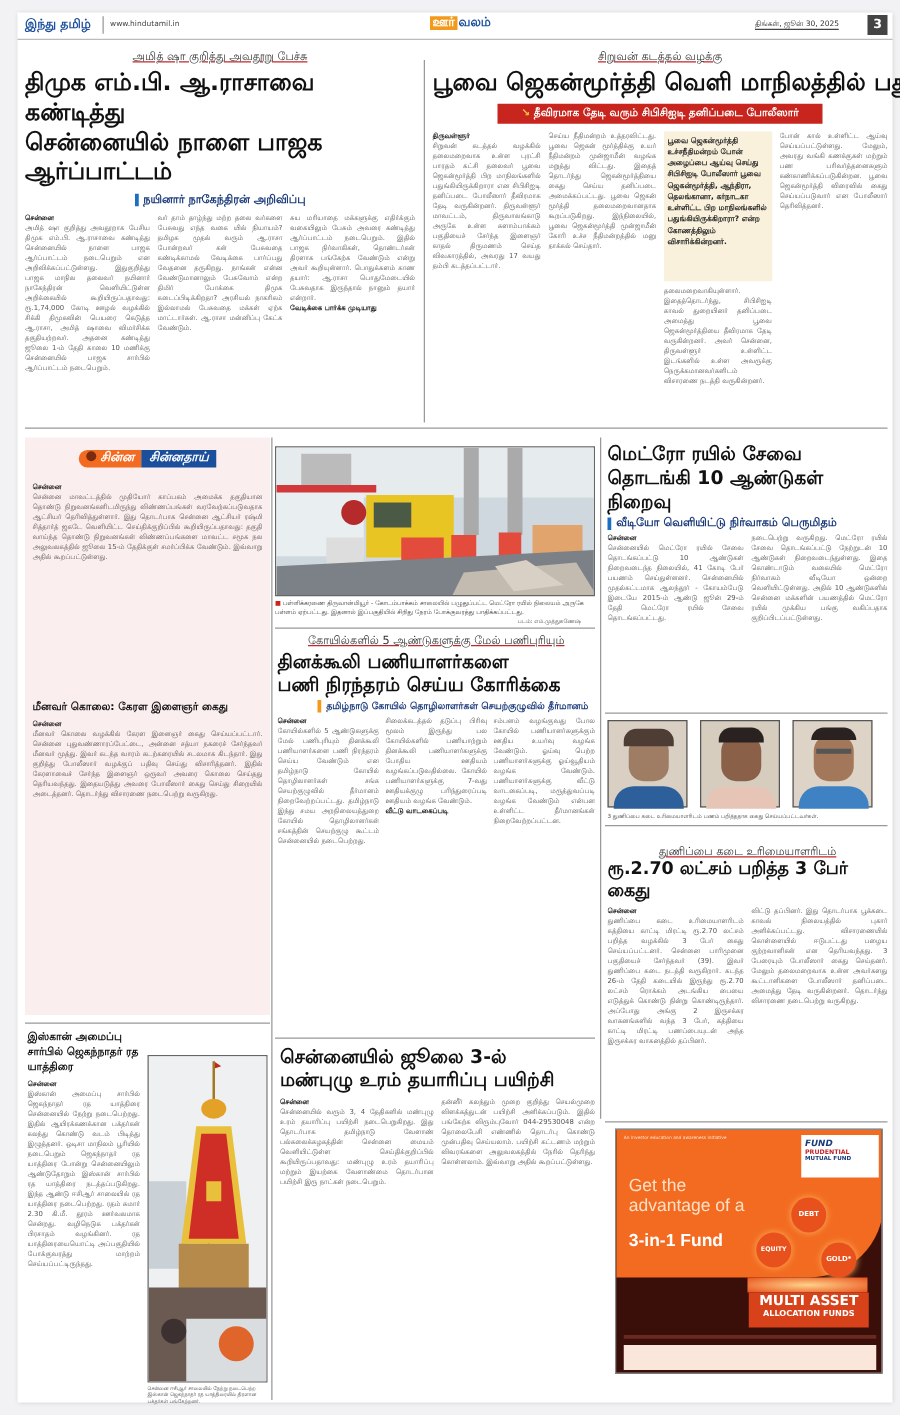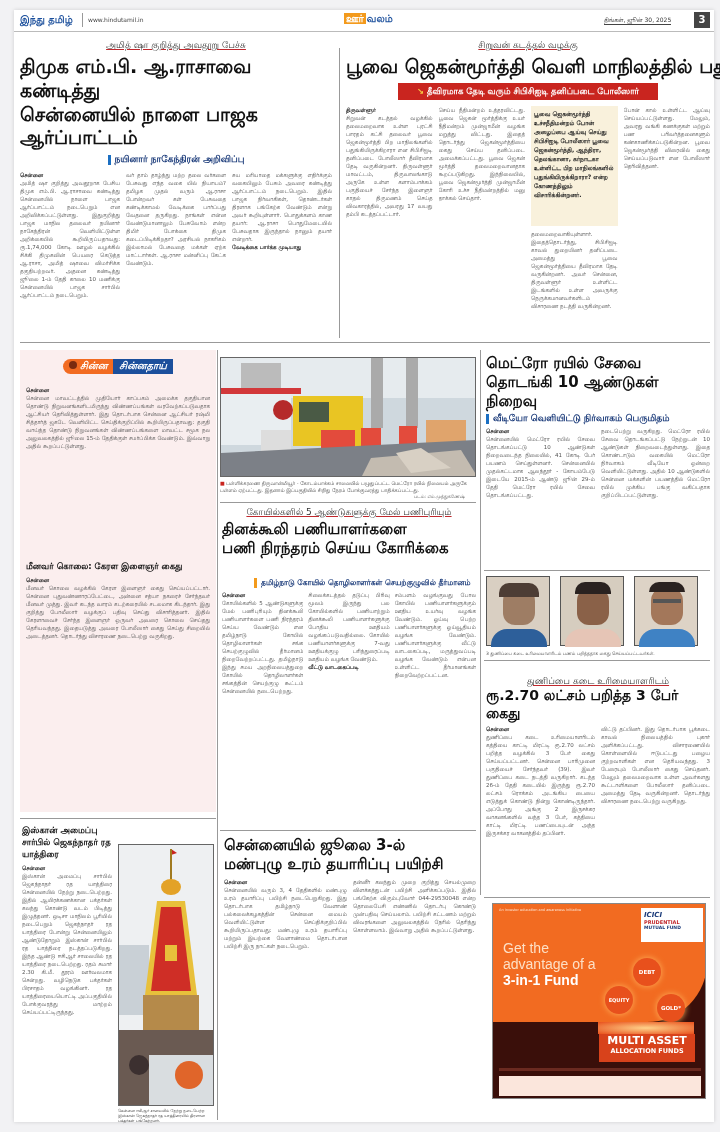--- a/index.html
+++ b/index.html
@@ -120,21 +120,21 @@
     <div style="display:flex; gap:6px; margin-top:3px;">
       <div class="body" style="flex:1; height:150px; overflow:hidden;"><span class="dl">சென்னை</span><br><span>சென்னையில் மெட்ரோ ரயில் சேவை தொடங்கப்பட்டு 10 ஆண்டுகள் நிறைவடைந்த நிலையில், 41 கோடி பேர் பயணம் செய்துள்ளனர். சென்னையில் முதல்கட்டமாக ஆலந்தூர் - கோயம்பேடு இடையே 2015-ம் ஆண்டு ஜூன் 29-ம் தேதி மெட்ரோ ரயில் சேவை தொடங்கப்பட்டது.</span></div>
       <div class="body" style="flex:1; height:150px; overflow:hidden;"><span>நடைபெற்று வருகிறது. மெட்ரோ ரயில் சேவை தொடங்கப்பட்டு நேற்றுடன் 10 ஆண்டுகள் நிறைவடைந்துள்ளது. இதை கொண்டாடும் வகையில் மெட்ரோ நிர்வாகம் வீடியோ ஒன்றை வெளியிட்டுள்ளது. அதில் 10 ஆண்டுகளில் சென்னை மக்களின் பயணத்தில் மெட்ரோ ரயில் முக்கிய பங்கு வகிப்பதாக குறிப்பிடப்பட்டுள்ளது.</span></div>
     </div>
   </div>
 
   <div class="col" style="left:208px; top:497px; width:254px;">
     <div class="kicker">கோயில்களில் 5 ஆண்டுகளுக்கு மேல் பணிபுரியும்</div>
     <div class="hl" style="font-size:15px; margin-top:2px;">தினக்கூலி பணியாளர்களை</div>
     <div class="hl" style="font-size:15px;">பணி நிரந்தரம் செய்ய கோரிக்கை</div>
-    <div class="sub" style="font-size:7.5px; margin-top:20px; white-space:nowrap;padding-left:32px;"><span class="bar" style="background:#f39a1c;"></span><span>தமிழ்நாடு கோயில் தொழிலாளர்கள் செயற்குழுவில் தீர்மானம்</span></div>
+    <div class="sub" style="font-size:7.5px; margin-top:2px; white-space:nowrap;padding-left:32px;"><span class="bar" style="background:#f39a1c;"></span><span>தமிழ்நாடு கோயில் தொழிலாளர்கள் செயற்குழுவில் தீர்மானம்</span></div>
     <div style="display:flex; gap:5px; margin-top:3px;">
       <div class="body" style="flex:1; height:222px; overflow:hidden;"><span class="dl">சென்னை</span><br><span>கோயில்களில் 5 ஆண்டுகளுக்கு மேல் பணிபுரியும் தினக்கூலி பணியாளர்களை பணி நிரந்தரம் செய்ய வேண்டும் என தமிழ்நாடு கோயில் தொழிலாளர்கள் சங்க செயற்குழுவில் தீர்மானம் நிறைவேற்றப்பட்டது. தமிழ்நாடு இந்து சமய அறநிலையத்துறை கோயில் தொழிலாளர்கள் சங்கத்தின் செயற்குழு கூட்டம் சென்னையில் நடைபெற்றது.</span></div>
       <div class="body" style="flex:1; height:222px; overflow:hidden;"><span>சிலைக்கடத்தல் தடுப்பு பிரிவு மூலம் இருந்து பல கோயில்களில் பணியாற்றும் தினக்கூலி பணியாளர்களுக்கு போதிய ஊதியம் வழங்கப்படுவதில்லை. கோயில் பணியாளர்களுக்கு 7-வது ஊதியக்குழு பரிந்துரைப்படி ஊதியம் வழங்க வேண்டும்.</span><br><b style="color:#222;">வீட்டு வாடகைப்படி</b></div>
       <div class="body" style="flex:1; height:222px; overflow:hidden;"><span>சம்பளம் வழங்குவது போல கோயில் பணியாளர்களுக்கும் ஊதிய உயர்வு வழங்க வேண்டும். ஓய்வு பெற்ற பணியாளர்களுக்கு ஓய்வூதியம் வழங்க வேண்டும். பணியாளர்களுக்கு வீட்டு வாடகைப்படி, மருத்துவப்படி வழங்க வேண்டும் என்பன உள்ளிட்ட தீர்மானங்கள் நிறைவேற்றப்பட்டன.</span></div>
     </div>
   </div>
 
   <div class="hrule" style="left:470px; top:560px; width:226px;"></div>
 
   <div class="col" style="left:472px; top:566px; width:224px; display:flex; gap:10px;">
@@ -203,28 +203,28 @@
       <div class="body" style="flex:1; height:240px; overflow:hidden;"><span>தன்னீர் கலந்தும் முறை குறித்து செயல்முறை விளக்கத்துடன் பயிற்சி அளிக்கப்படும். இதில் பங்கேற்க விரும்புவோர் 044-29530048 என்ற தொலைபேசி எண்ணில் தொடர்பு கொண்டு முன்பதிவு செய்யலாம். பயிற்சி கட்டணம் மற்றும் விவரங்களை அலுவலகத்தில் நேரில் தெரிந்து கொள்ளலாம். இவ்வாறு அதில் கூறப்பட்டுள்ளது.</span></div>
     </div>
   </div>
 
   <div class="hrule" style="left:470px; top:887px; width:226px;"></div>
 
   <div class="col" style="left:478px; top:893px; width:214px; height:196px; background:#3a0f0a; overflow:hidden; border:1px solid #888;">
     <div style="position:absolute; left:0; top:0; width:214px; height:118px; background:#f26b21; border-radius:0 0 60px 0;"></div>
     <div style="position:absolute; left:6px; top:4px; font-size:3.5px; color:#fde3d0;">An investor education and awareness initiative</div>
     <div style="position:absolute; left:148px; top:4px; width:62px; height:34px; background:#fff; padding:3px;">
-      <div style="font-size:7px; font-weight:bold; font-style:italic; color:#1b3b7a;">ICICI</div>
+      <div style="font-size:7px; font-weight:bold; font-style:italic; color:#1b3b7a;">FUND</div>
       <div style="font-size:5px; font-weight:bold; color:#c0282d;">PRUDENTIAL</div>
       <div style="font-size:4.5px; font-weight:bold; color:#1b3b7a;">MUTUAL FUND</div>
     </div>
     <div style="position:absolute; left:10px; top:36px; font-family:'Liberation Sans', sans-serif; color:#fde0c6; font-size:14px; line-height:16px;">
       <div>Get the</div>
       <div>advantage of a</div>
-      <div style="color:#fff; font-weight:bold;">3-in-1 Fund</div>
+      <div style="color:#fff; font-weight:bold;margin-top:12px;">3-in-1 Fund</div>
     </div>
     <div style="position:absolute; left:140px; top:54px; width:28px; height:28px; border-radius:50%; background:#e8501c; box-shadow:0 0 6px #ffb35c; color:#fff; font-size:5.5px; font-weight:bold; text-align:center; line-height:28px;">DEBT</div>
     <div style="position:absolute; left:112px; top:82px; width:28px; height:28px; border-radius:50%; background:#e8501c; box-shadow:0 0 6px #ffb35c; color:#fff; font-size:5px; font-weight:bold; text-align:center; line-height:28px;">EQUITY</div>
     <div style="position:absolute; left:164px; top:90px; width:28px; height:28px; border-radius:50%; background:#e8501c; box-shadow:0 0 6px #ffb35c; color:#fff; font-size:5.5px; font-weight:bold; text-align:center; line-height:28px;">GOLD*</div>
     <div style="position:absolute; left:105px; top:118px; width:96px; height:12px; background:radial-gradient(#ffd28a, #e8501c);"></div>
     <div style="position:absolute; left:106px; top:130px; width:96px; height:28px; background:#d8421b; text-align:center; color:#fff;">
       <div style="font-size:11px; font-weight:bold; line-height:13px;">MULTI ASSET</div>
       <div style="font-size:6.5px; font-weight:bold;">ALLOCATION FUNDS</div>
     </div>
     <div style="position:absolute; left:6px; top:164px; width:202px; height:3px; background:#6a2a20;"></div>

